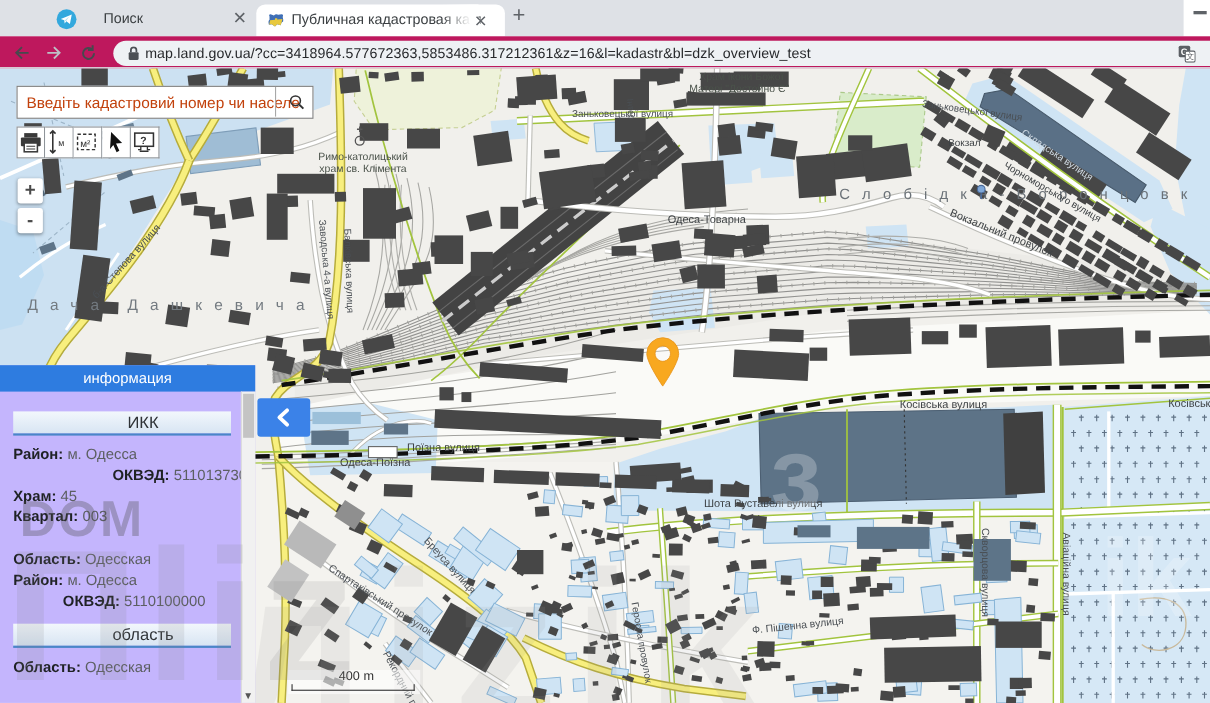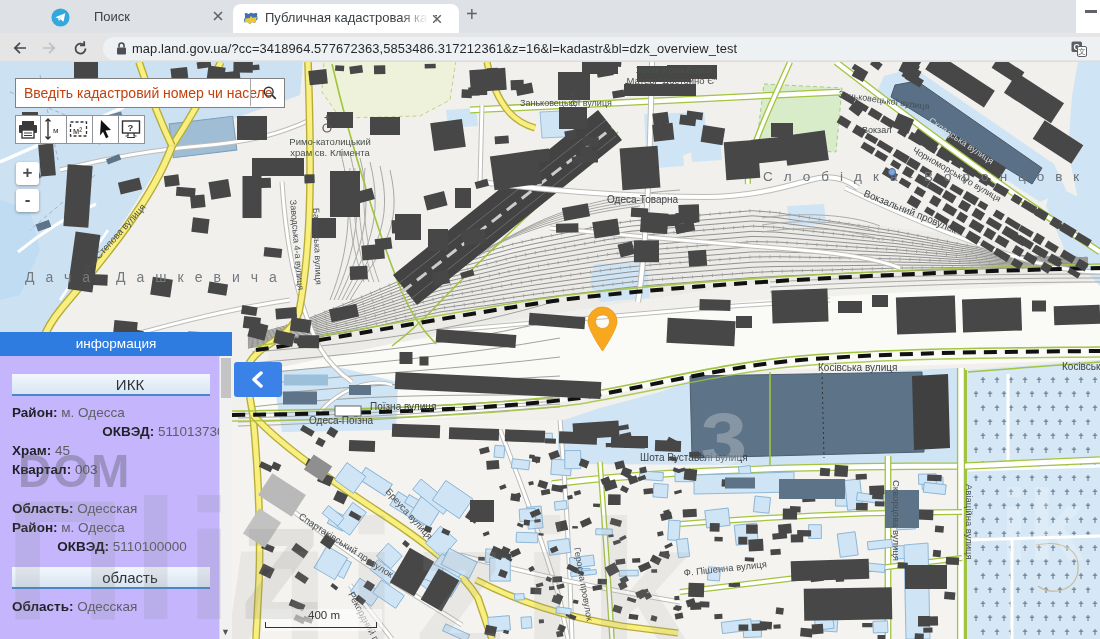--- a/index.html
+++ b/index.html
@@ -4,21 +4,21 @@
 html,body { width:1100px; height:639px; overflow:hidden; font-family:"Liberation Sans", sans-serif; }
 #tabbar { position:absolute; left:0; top:0; width:1076px; height:33px; background:#dee1e6; }
 #tab1icon { position:absolute; left:51px; top:8px; width:19px; height:19px; }
 #tab1txt { position:absolute; left:94px; top:9px; font-size:13px; color:#3c4043; }
 .tabx { position:absolute; top:8px; width:16px; height:16px; color:#5f6368; font-size:15px; line-height:16px; text-align:center; }
 #tabactive { position:absolute; left:233px; top:4px; width:226px; height:29px; background:#ffffff; border-radius:8px 8px 0 0; }
 #tab2txt { position:absolute; left:32px; top:6px; font-size:13px; color:#3c4043; white-space:nowrap; width:172px; overflow:hidden; }
 #tab2fade { position:absolute; right:24px; top:0; width:34px; height:29px; background:linear-gradient(90deg, rgba(255,255,255,0), #fff 80%); }
 #plus { position:absolute; left:466px; top:3px; font-size:20px; color:#5f6368; font-weight:400; }
 #mindash { position:absolute; left:1085px; top:10px; width:12px; height:2.5px; background:#5f6368; }
-#addrbar { position:absolute; left:0; top:33px; width:1100px; height:29px; background:#e5e5e5; border-bottom:1px solid #dadce0; }
+#addrbar { position:absolute; left:0; top:33px; width:1100px; height:29px; background:#be185d; border-bottom:1px solid #dadce0; }
 #omni { position:absolute; left:103px; top:3.5px; width:1010px; height:23px; border-radius:12px; background:#eef1f4; }
 #url { position:absolute; left:29px; top:4px; font-size:12.9px; color:#26282b; white-space:nowrap; letter-spacing:0.1px; }
 #translate { position:absolute; left:968px; top:4px; }
 .navic { position:absolute; top:7px; }
 #mapwrap { position:absolute; left:0; top:62px; width:1100px; height:577px; }
 #searchbox { position:absolute; left:15px; top:78px; width:270px; height:30px; background:#fff; border:1.5px solid #808080; }
 #searchtxt { position:absolute; left:8px; top:6px; font-size:14px; color:#c2410c; white-space:nowrap; }
 #toolbar { position:absolute; left:15px; top:115px; height:29px; display:flex; }
 .tool { width:26px; height:29px; background:#fff; border:1px solid #8f9499; border-left:none; position:relative; }
 .tool:first-child { border-left:1px solid #8f9499; }

